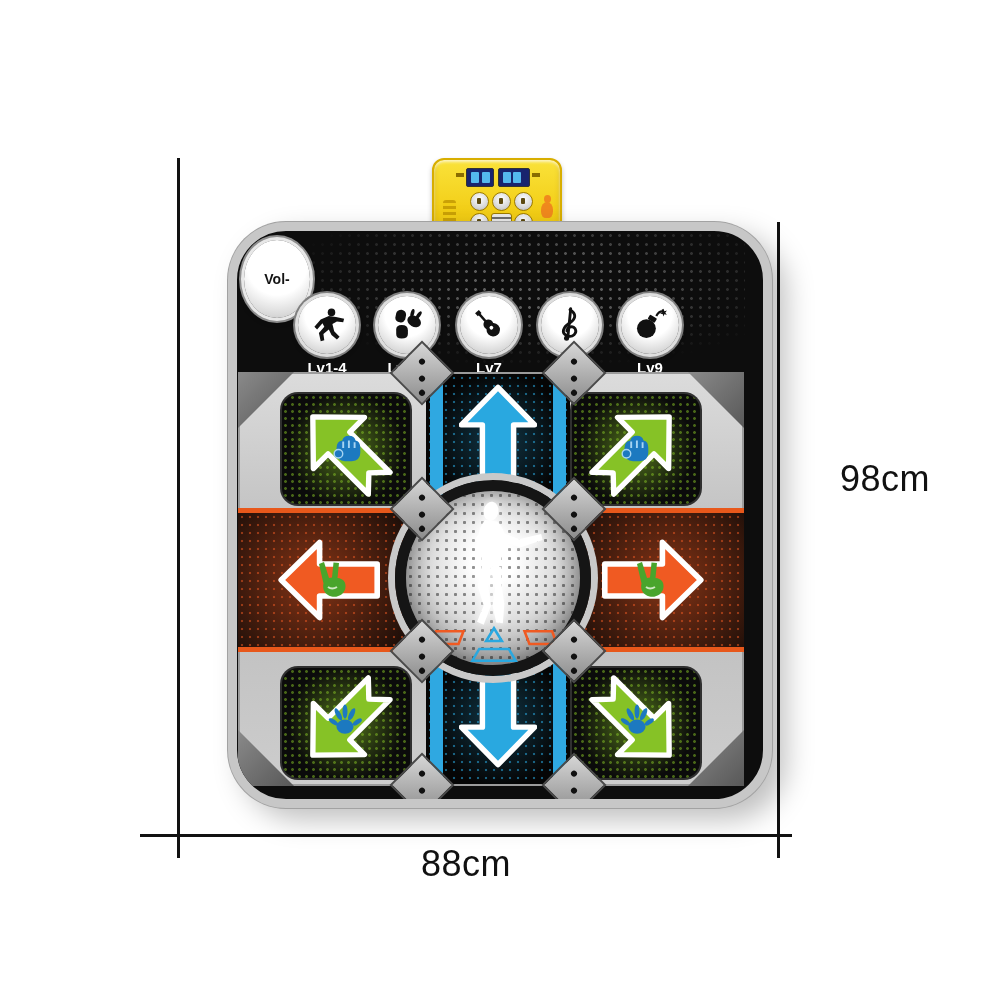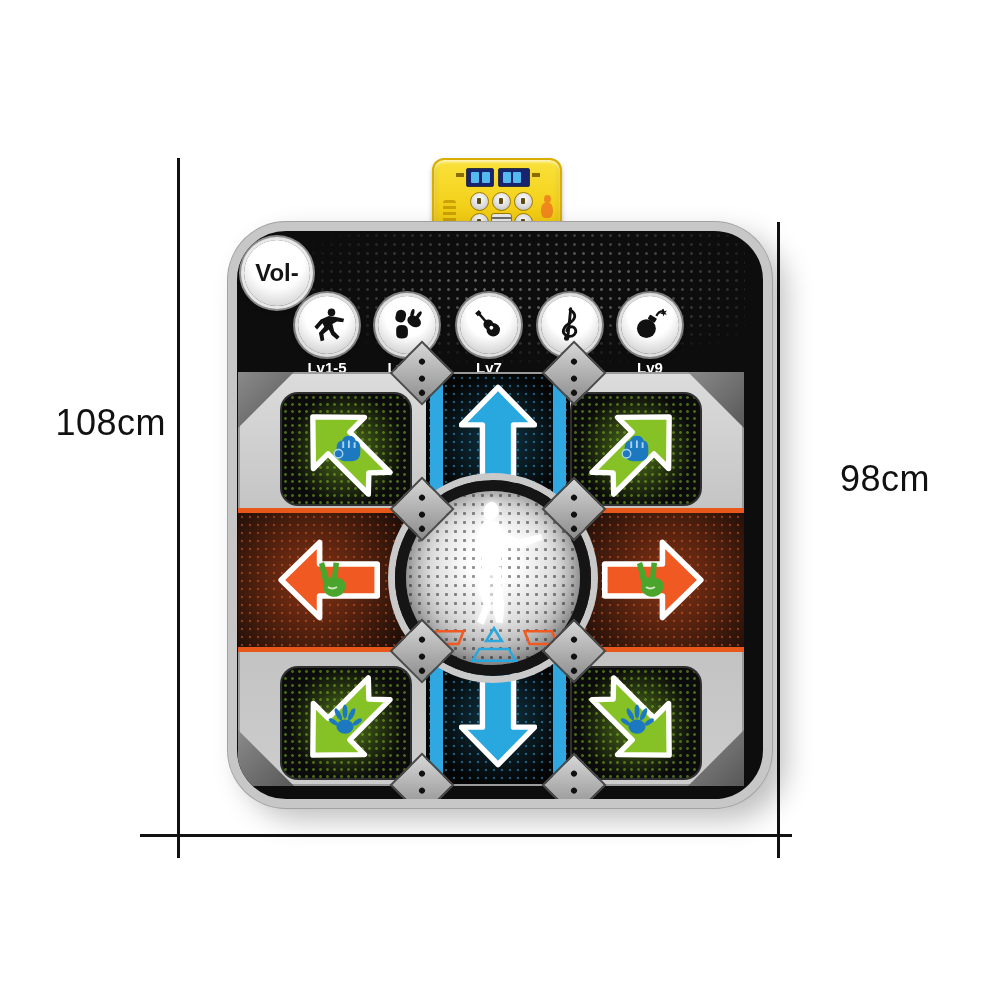--- a/index.html
+++ b/index.html
@@ -28,24 +28,24 @@
   .mascot::before{content:"";position:absolute;left:3px;top:-7px;width:7px;height:8px;border-radius:50%;background:#f0891d;}
 
   
   .mat{left:228px;top:222px;width:526px;height:568px;border-radius:58px;background:#0d0d0d;
     border:9px solid #c7c7c7;box-shadow:0 0 0 1px #a2a2a2, 14px 12px 28px rgba(0,0,0,.25);overflow:hidden;}
   .hdots{left:0;top:0;width:508px;height:150px;
     background-image:radial-gradient(rgba(255,255,255,.65) 1.1px,transparent 1.7px);
     background-size:9px 9px;opacity:.5;
     -webkit-mask-image:radial-gradient(ellipse at 60% 35%,#000 18%,transparent 62%);
     mask-image:radial-gradient(ellipse at 60% 35%,#000 18%,transparent 62%);}
-  .volbtn{width:66px;height:66px;border-radius:50%;display:flex;align-items:center;justify-content:center;
+  .volbtn{width:66px;height:78px;border-radius:50%;display:flex;align-items:center;justify-content:center;
     background:radial-gradient(circle at 50% 32%,#ffffff 48%,#d9d9d9 80%,#b8b8b8);
     box-shadow:0 0 0 3px #e8e8e8, 0 0 0 5px #8d8d8d, 0 3px 6px rgba(0,0,0,.6);
-    color:#141414;font-weight:bold;font-size:24px;}
+    color:#141414;font-weight:bold;font-size:14px;}
   .lvl{width:58px;height:58px;border-radius:50%;display:flex;align-items:center;justify-content:center;
     background:radial-gradient(circle at 50% 32%,#ffffff 45%,#d7d7d7 78%,#b0b0b0);
     box-shadow:0 0 0 3px #dedede, 0 0 0 5px #7f7f7f, 0 3px 6px rgba(0,0,0,.65);}
   .lvl-label{width:80px;text-align:center;color:#fff;font-weight:bold;font-size:15px;}
 
   
   .grid{left:1px;top:141px;width:506px;height:414px;border-radius:0 0 46px 46px;
     background:linear-gradient(180deg,#dcdcdc,#bcbcbc 45%,#cdcdcd);box-shadow:inset 0 0 0 2px #9b9b9b;}
   .gcorner{width:56px;height:56px;background:linear-gradient(135deg,#8a8a8a,#585858);}
   .pad{width:128px;height:110px;border-radius:16px;background-color:#0b0b0b;
@@ -76,22 +76,22 @@
   .dancer{filter:drop-shadow(0 0 5px rgba(255,255,255,.9));}
 </style>
 </head>
 <body>
 
 <div class="stage">
 
   <div class="abs dimline" style="left:177px;top:158px;width:3px;height:700px;"></div>
   <div class="abs dimline" style="left:777px;top:222px;width:3px;height:636px;"></div>
   <div class="abs dimline" style="left:140px;top:834px;width:652px;height:3px;"></div>
-  <div class="abs dimlabel" style="left:52px;top:402px;width:114px;text-align:right;">108cm</div>
   <div class="abs dimlabel" style="left:840px;top:458px;">98cm</div>
+  <div class="abs dimlabel" style="left:406px;top:843px;width:120px;text-align:center;">88cm</div>
 
   <div class="abs controller">
     <div class="abs lcd" style="left:32px;width:26px;">
         <i style="left:4px;"></i>
         <i style="left:15px;"></i>
       </div>
     <div class="abs lcd" style="left:64px;width:30px;">
         <i style="left:4px;"></i>
         <i style="left:14px;"></i>
       </div>
@@ -158,21 +158,21 @@
       </svg>
     </div>
     <div class="abs lvl" style="left:384px;top:65px;">
       <svg width="36" height="36" viewBox="0 0 40 40">
         <circle cx="16" cy="24" r="10.5" fill="#111"></circle>
         <rect x="18" y="10" width="9" height="5.5" rx="1" transform="rotate(32 22 13)" fill="#111"></rect>
         <path d="M27 10 q3-6 8-5" stroke="#111" stroke-width="2.4" fill="none"></path>
         <path d="M35 2 l1 2.6 2.8-.6 -1.8 2.3 1.7 2.3 -2.8-.6 -1.1 2.6 -.7-2.8 -2.9-.3 2.4-1.7 -.6-2.8 z" fill="#111"></path>
       </svg>
     </div>
-    <div class="abs lvl-label" style="left:50px;top:128px;">Lv1-5</div>
+    <div class="abs lvl-label" style="left:50px;top:128px;">Lv1-4</div>
     <div class="abs lvl-label" style="left:130px;top:128px;">Lv5-6</div>
     <div class="abs lvl-label" style="left:212px;top:128px;">Lv7</div>
     <div class="abs lvl-label" style="left:293px;top:128px;">Lv8</div>
     <div class="abs lvl-label" style="left:373px;top:128px;">Lv9</div>
 
     <div class="abs grid">
 
       <div class="abs gcorner" style="left:0;top:0;clip-path:polygon(0 0,100% 0,0 100%);"></div>
       <div class="abs gcorner" style="right:0;top:0;clip-path:polygon(0 0,100% 0,100% 100%);"></div>
       <div class="abs gcorner" style="left:0;bottom:0;clip-path:polygon(0 0,100% 100%,0 100%);"></div>

